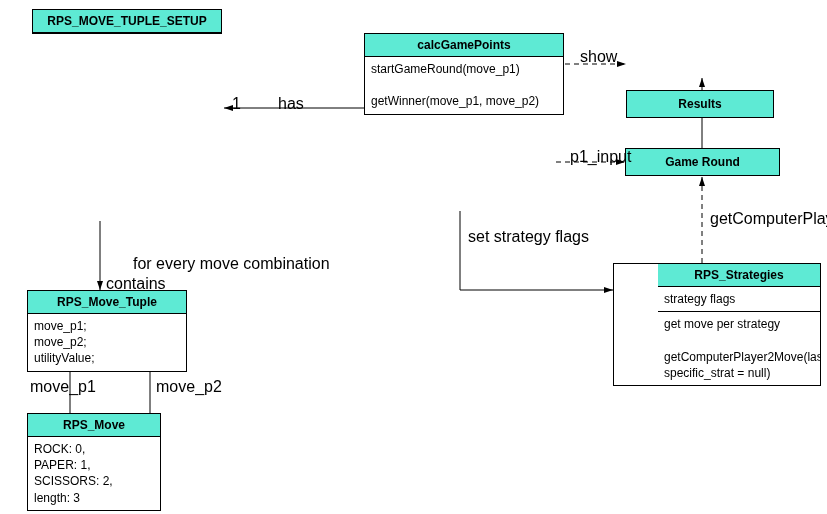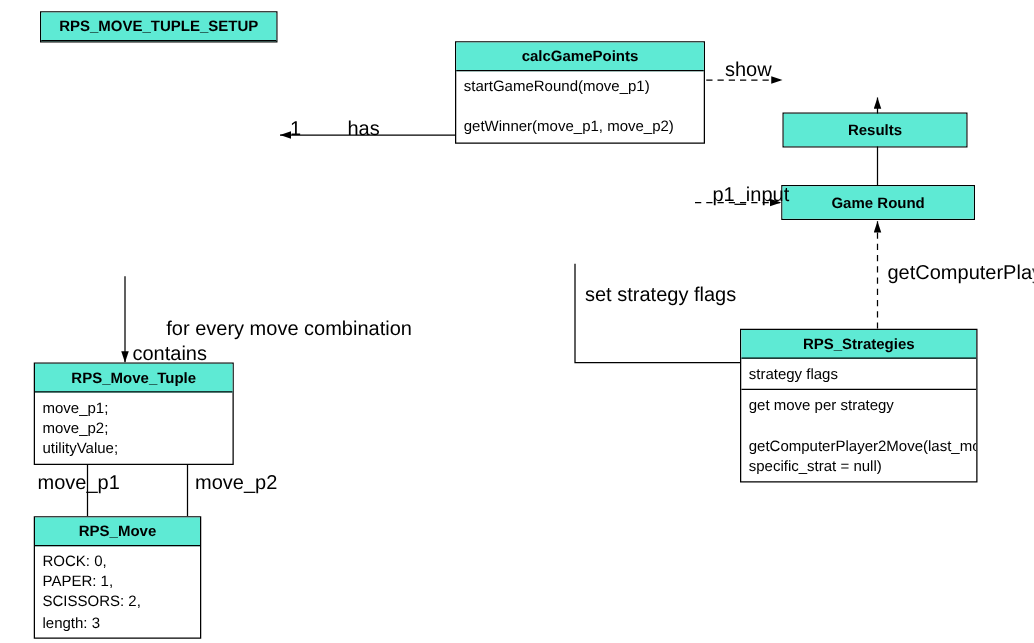--- a/index.html
+++ b/index.html
@@ -108,21 +108,21 @@
 </div>
 
 <div class="node" style="left:626px; top:50px; width:148px;margin-top:40px;">
   <div class="node-title simple-title" style="border-bottom:none;">Results</div>
 </div>
 
 <div class="node" style="left:625px; top:148px; width:155px;">
   <div class="node-title simple-title" style="border-bottom:none;">Game Round</div>
 </div>
 
-<div class="node" style="left:592px; top:263px; width:190px; overflow:hidden;">
+<div class="node" style="left:613px; top:263px; width:208px; overflow:hidden;padding-left:44px;">
   <div class="node-title">RPS_Strategies</div>
   <div class="node-section">strategy flags</div>
   <div class="node-section" style="overflow:hidden;">get move per strategy
 
 getComputerPlayer2Move(last_move_p2, specific_strat = null)</div>
 </div>
 
 <div class="label" style="left:232px; top:95px;">1</div>
 <div class="label" style="left:278px; top:95px;">has</div>
 <div class="label" style="left:106px; top:228px;margin-top:47px;">contains</div>

